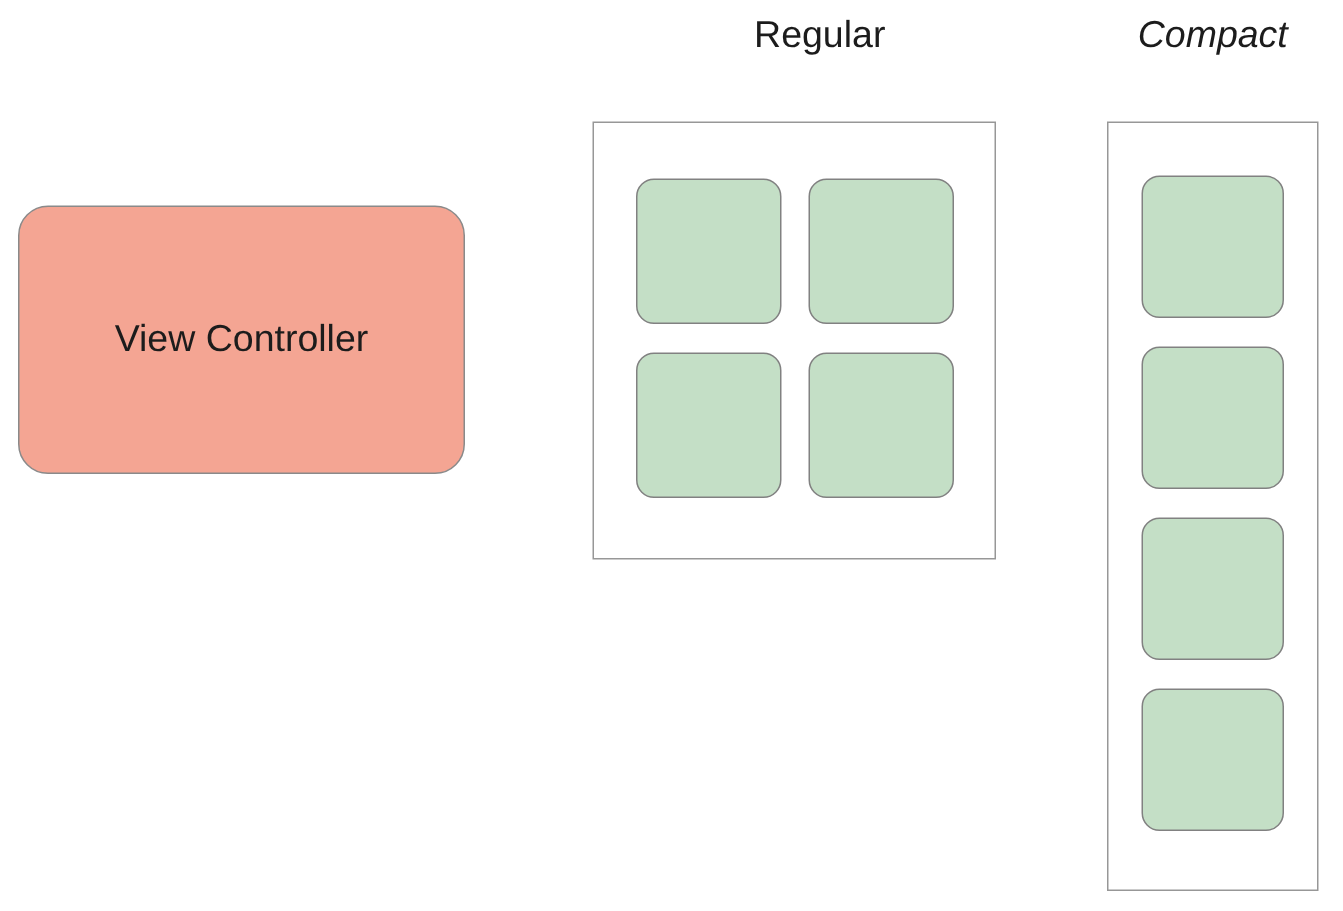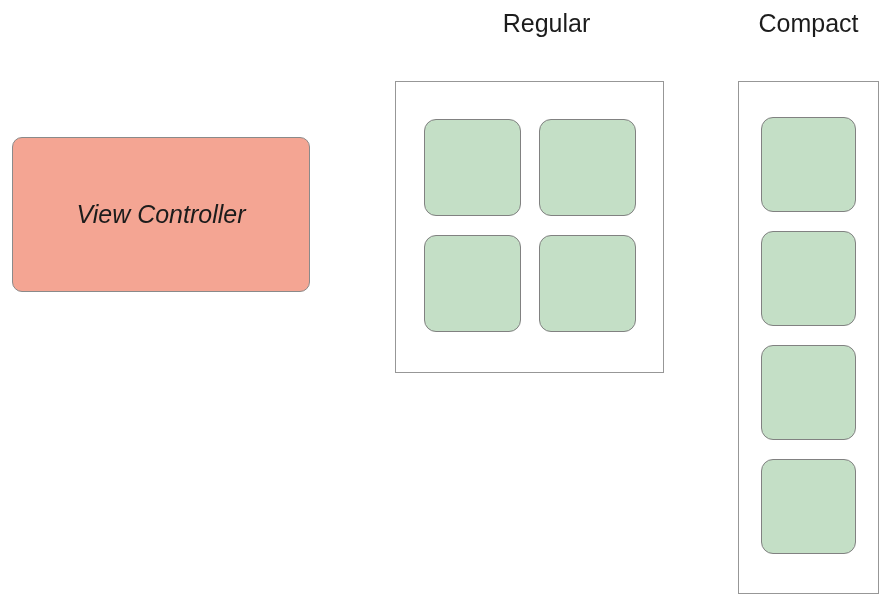--- a/index.html
+++ b/index.html
@@ -23,34 +23,33 @@
   }
   .col-label {
     position: absolute;
     top: 8px;
     font-size: 25px;
     line-height: 30px;
     color: var(--text);
     text-align: center;
   }
   .label-regular { left: 412px; width: 269px; }
-  .label-compact { left: 738px; width: 141px; }
+  .label-compact { left: 738px; width: 141px; font-style: italic; }
   .view-controller {
     position: absolute;
     left: 12px;
     top: 137px;
     width: 298px;
-    height: 155px;
+    height: 179px;
     background: var(--vc-fill);
     border: 1px solid var(--vc-border);
-    border-radius: 10px;
+    border-radius: 20px;
     display: flex;
     align-items: center;
     justify-content: center;
-    font-style: italic;
   }
   .view-controller span {
     font-size: 25px;
     color: var(--text);
   }
   .size-container {
     position: absolute;
     background: var(--bg);
     border: 1px solid var(--container-border);
   }

